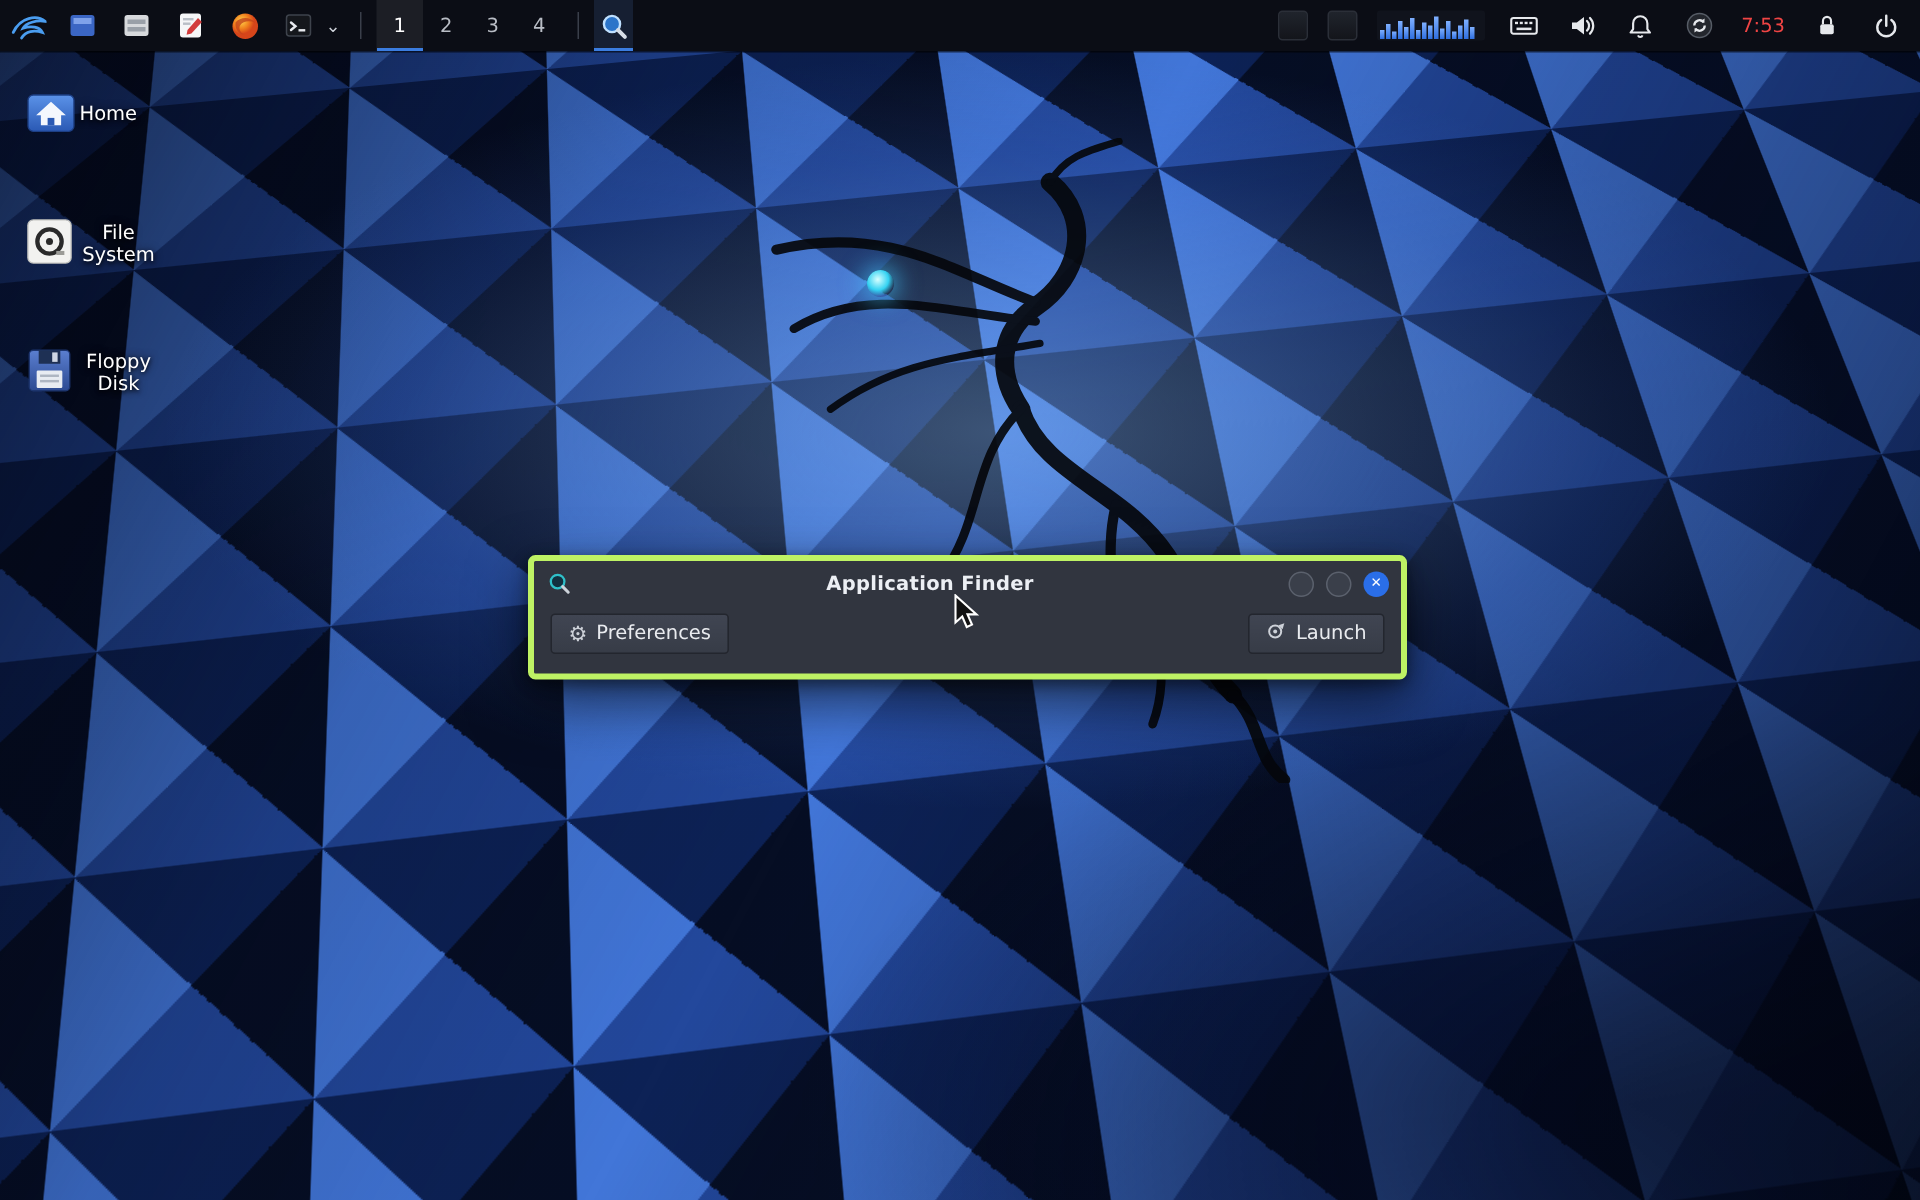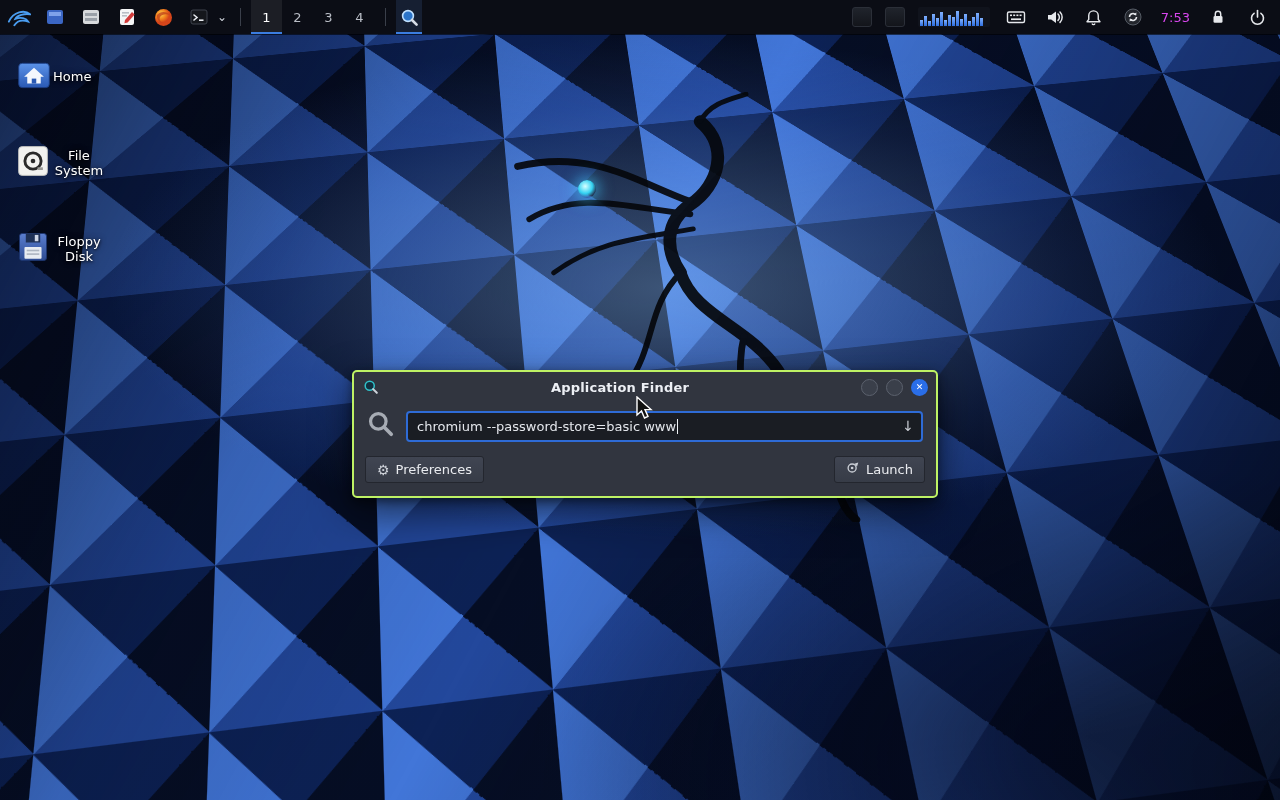--- a/index.html
+++ b/index.html
@@ -30,31 +30,31 @@
   .p-icon{width:26px;height:34px;display:flex;align-items:center;justify-content:center;cursor:pointer}
   .p-chevron{width:16px;height:34px;color:#cfd3da;font-size:12px;display:flex;align-items:center;justify-content:center;margin-left:-8px;cursor:pointer}
   .p-sep{width:1px;height:18px;background:#3a3f4a}
   .workspaces{display:flex;height:100%}
   .ws{width:31px;height:34px;color:#b9bdc5;font-size:13px;display:flex;align-items:center;justify-content:center;cursor:pointer}
   .ws.active{color:#fff;background:rgba(255,255,255,.07);box-shadow:inset 0 -2px 0 #3b7de0}
   .finder-active{box-shadow:inset 0 -2px 0 #3b7de0;background:rgba(90,140,230,.14)}
   .thumb{width:20px;height:20px;border-radius:3px;background:linear-gradient(#20242c,#13151b);border:1px solid #2b2f38;cursor:pointer}
   .graph{width:72px;height:20px;display:flex;align-items:flex-end;gap:1px;padding:1px 2px;background:rgba(20,24,34,.6);border-radius:2px;cursor:pointer}
   .graph i{display:block;width:3px;background:linear-gradient(#7fb0ff,#2f6fe0)}
-  .clock{font-size:13px;color:#d946ef;padding:0 2px;cursor:pointer}
+  .clock{font-size:13px;color:#ef4444;padding:0 2px;cursor:pointer}
 
   
   .desk-icons{position:absolute;left:15px;top:56px;width:92px;z-index:5}
   .dicon{display:flex;flex-direction:row;align-items:center;margin-bottom:48px;cursor:pointer}
   .dicon .glyph{height:38px;display:flex;align-items:center;justify-content:center}
   .dicon .lbl{margin-top:5px;font-size:13px;color:#fff;text-align:center;text-shadow:0 1px 3px rgba(0,0,0,.95),0 0 6px rgba(0,0,0,.7);line-height:1.1}
 
   
   .finder-win{position:absolute;left:352px;top:370px;width:586px;z-index:20;background:#31353f;
-    border:2px solid #bef264;border-radius:5px;box-shadow:0 14px 38px rgba(0,0,0,.6),0 3px 10px rgba(0,0,0,.45)}
+    border:4px solid #bef264;border-radius:5px;box-shadow:0 14px 38px rgba(0,0,0,.6),0 3px 10px rgba(0,0,0,.45)}
   .titlebar{position:relative;height:30px;display:flex;align-items:center;padding:0 8px;cursor:default}
   .t-icon{width:17px;height:17px;display:flex;align-items:center;justify-content:center}
   .titlebar h1{flex:1;text-align:center;font-size:13px;font-weight:bold;color:#eceff4;letter-spacing:.2px}
   .wbtns{display:flex;gap:8px;align-items:center}
   .wb{width:17px;height:17px;border-radius:50%;display:flex;align-items:center;justify-content:center;cursor:pointer}
   .wb.plain{background:#3a3f4a;border:1px solid #5b616d}
   .wb.close{background:#2a6ee8;color:#fff;font-size:9px;font-weight:bold}
   .f-body{display:flex;align-items:center;padding:8px 13px 9px 13px;gap:11px}
   .inputwrap{flex:1;position:relative;height:31px;background:#1a1d23;border:2px solid #2e6bd6;border-radius:4px;
     display:flex;align-items:center;padding:0 26px 0 9px;cursor:text}
@@ -281,33 +281,20 @@
           <line x1="12" y1="12" x2="16.4" y2="16.4" stroke="#cdd3da" stroke-width="2.4" stroke-linecap="round"></line>
         </svg>
     </span>
     <h1>Application Finder</h1>
     <span class="wbtns">
       <span class="wb plain"></span>
       <span class="wb plain"></span>
       <span class="wb close">✕</span>
     </span>
   </div>
-  <div class="f-body">
-    <span>
-      <svg width="28" height="28" viewBox="0 0 26 26">
-          <circle cx="10.5" cy="10.5" r="7.2" stroke="#a7acb4" stroke-width="3" fill="none"></circle>
-          <line x1="15.8" y1="15.8" x2="22.5" y2="22.5" stroke="#a7acb4" stroke-width="3.4" stroke-linecap="round"></line>
-        </svg>
-    </span>
-    <div class="inputwrap">
-      <span class="ival">chromium --password-store=basic www</span>
-      <span class="caret"></span>
-      <span class="drop">↓</span>
-    </div>
-  </div>
   <div class="f-foot">
     <button class="fbtn">
       <span class="glyph14">⚙</span>
       <span>Preferences</span>
     </button>
     <button class="fbtn">
       <span>
         <svg width="14" height="14" viewBox="0 0 16 16">
             <circle cx="7" cy="8" r="4.6" fill="none" stroke="#cdd1d8" stroke-width="1.5"></circle>
             <path d="M9.5 3.2 L14 1.8 L12.6 6.3 Z" fill="#cdd1d8"></path>

